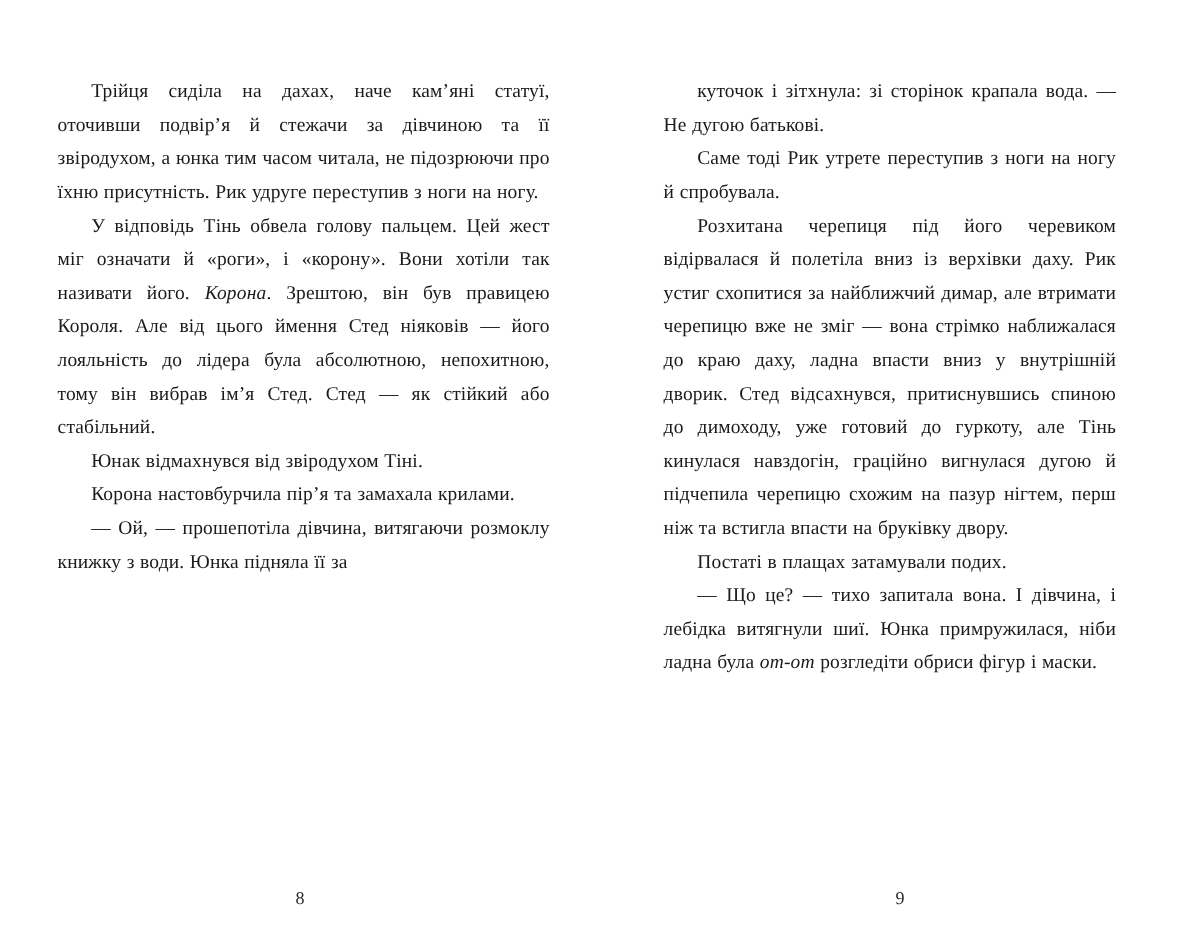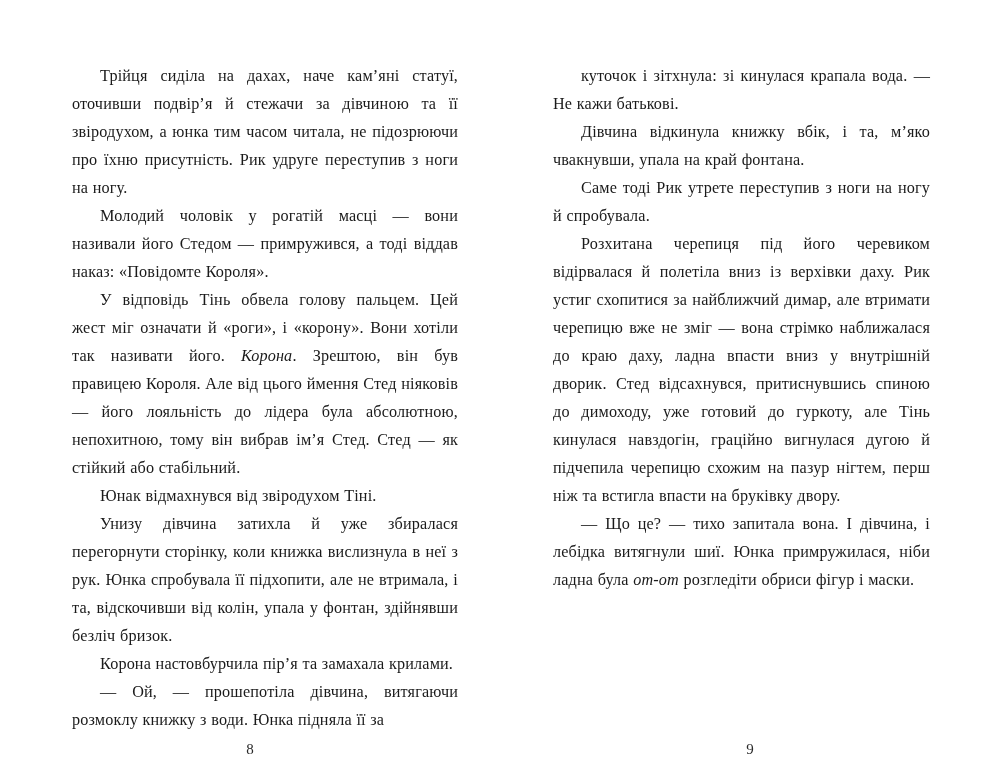--- a/index.html
+++ b/index.html
@@ -25,21 +25,21 @@
     flex-direction: row;
   }
 
   .page {
     position: relative;
     box-sizing: border-box;
     width: 500px;
     height: 781px;
   }
 
-  .page-left  { padding: 62px 42px 0 72px; }
+  .page-left  { padding: 62px 42px 0 48px; }
   .page-right { padding: 62px 70px 0 53px; }
 
   .textblock {
     width: 100%;
   }
 
   p.para {
     margin: 0;
     padding: 0;
     text-align: justify;
@@ -71,34 +71,32 @@
   .page-right .folio { padding-right: 17px; }
 </style>
 </head>
 <body>
 
 <div class="spread">
 
   <div class="page page-left">
     <div class="textblock">
       <p class="para">Трійця сиділа на дахах, наче кам’яні статуї, оточивши подвір’я й стежачи за дівчиною та її звіродухом, а юнка тим часом читала, не підозрюючи про їхню присутність. Рик удруге переступив з ноги на ногу.</p>
-      <p class="para">Молодий чоловік у рогатій масці — вони називали його Стедом — примружився, а тоді віддав наказ: «Повідомте Короля».</p>
       <p class="para">У відповідь Тінь обвела голову пальцем. Цей жест міг означати й «роги», і «корону». Вони хотіли так називати його. <i>Корона</i>. Зрештою, він був правицею Короля. Але від цього ймення Стед ніяковів — його лояльність до лідера була абсолютною, непохитною, тому він вибрав ім’я Стед. Стед — як стійкий або стабільний.</p>
       <p class="para">Юнак відмахнувся від звіродухом Тіні.</p>
-      <p class="para">Унизу дівчина затихла й уже збиралася перегорнути сторінку, коли книжка вислизнула в неї з рук. Юнка спробувала її підхопити, але не втримала, і та, відскочивши від колін, упала у фонтан, здійнявши безліч бризок.</p>
       <p class="para">Корона настовбурчила пір’я та замахала крилами.</p>
       <p class="para">— Ой, — прошепотіла дівчина, витягаючи розмоклу книжку з води. Юнка підняла її за</p>
     </div>
     <div class="folio">8</div>
   </div>
 
   <div class="page page-right">
     <div class="textblock">
-      <p class="para">куточок і зітхнула: зі кинулася крапала вода. — Не кажи батькові.</p>
-      <p class="para">Дівчина відкинула книжку вбік, і та, м’яко чвакнувши, упала на край фонтана.</p>
+      <p class="para">куточок і зітхнула: зі сторінок крапала вода. — Не дугою батькові.</p>
       <p class="para">Саме тоді Рик утрете переступив з ноги на ногу й спробувала.</p>
       <p class="para">Розхитана черепиця під його черевиком відірвалася й полетіла вниз із верхівки даху. Рик устиг схопитися за найближчий димар, але втримати черепицю вже не зміг — вона стрімко наближалася до краю даху, ладна впасти вниз у внутрішній дворик. Стед відсахнувся, притиснувшись спиною до димоходу, уже готовий до гуркоту, але Тінь кинулася навздогін, граційно вигнулася дугою й підчепила черепицю схожим на пазур нігтем, перш ніж та встигла впасти на бруківку двору.</p>
+      <p class="para">Постаті в плащах затамували подих.</p>
       <p class="para">— Що це? — тихо запитала вона. І дівчина, і лебідка витягнули шиї. Юнка примружилася, ніби ладна була <i>от-от</i> розгледіти обриси фігур і маски.</p>
     </div>
     <div class="folio">9</div>
   </div>
 
 </div>
 
 </body></html>

